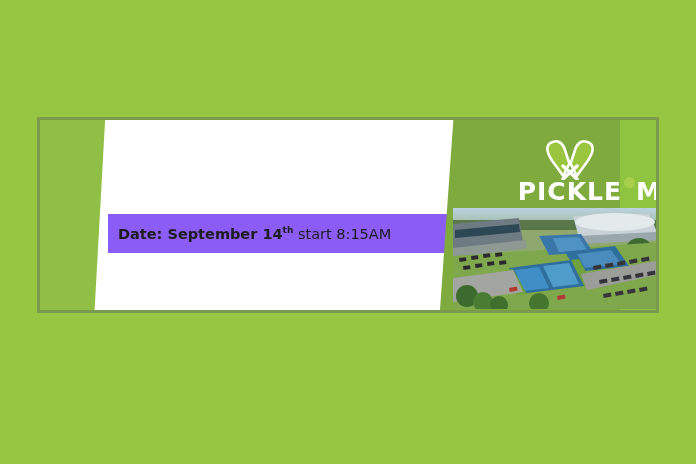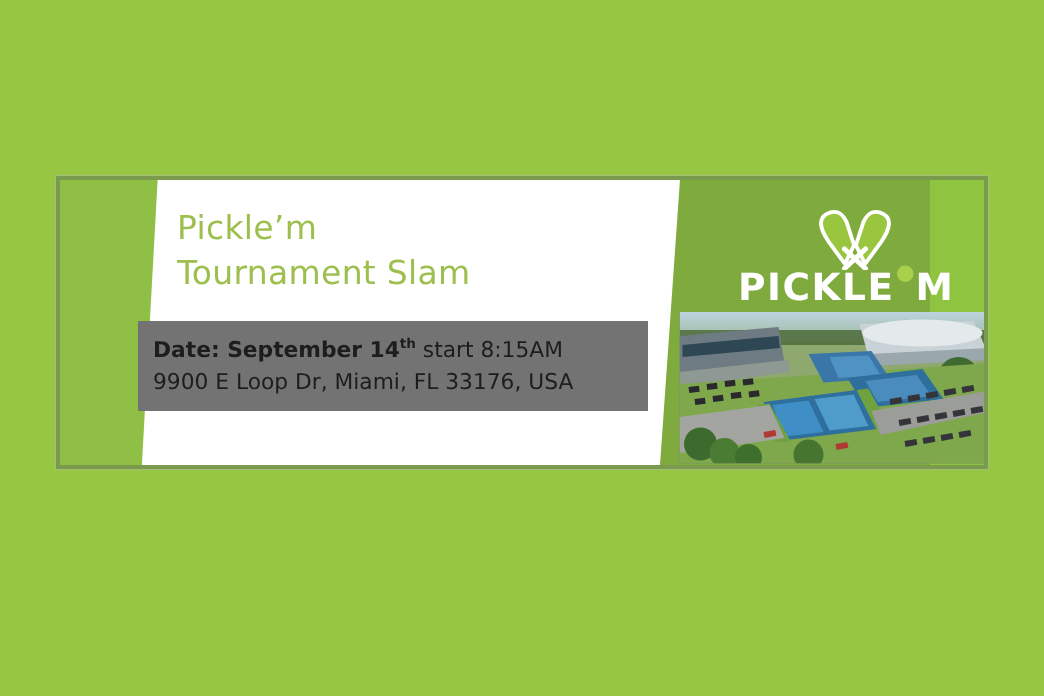--- a/index.html
+++ b/index.html
@@ -35,22 +35,22 @@
     color:#9cbf4e;
     font-size:22px;
     line-height:30px;
     font-weight:400;
     letter-spacing:.2px;
     white-space:nowrap;
   }
 
   
   .info-box{
-    position:absolute;left:52px;top:94px;width:340px;
-    background:#737373;
+    position:absolute;left:68px;top:94px;width:340px;
+    background:#8b5cf6;
     padding:6px 10px 8px 10px;
     box-sizing:border-box;
   }
   .info-line{
     font-size:14.5px;
     line-height:21px;
     color:#1d1d1b;
     white-space:nowrap;
   }
   .info-line.bold{font-weight:bold;}
@@ -68,21 +68,21 @@
     background:#8fc440;
   }
   .logo-wrap{
     position:absolute;left:452px;top:18px;width:170px;height:72px;
   }
   .paddles{
     position:absolute;left:40px;top:0;width:76px;height:42px;
   }
   .logo-word{
     position:absolute;left:0;top:40px;width:170px;
-    text-align:left;
+    text-align:right;
     color:#ffffff;
     font-weight:bold;
     font-size:25px;
     letter-spacing:1px;
     white-space:nowrap;
     line-height:28px;
   }
   .logo-word .ball{
     display:inline-block;width:11px;height:11px;border-radius:50%;
     background:#a8d04a;vertical-align:super;margin:0 1px 0 2px;
@@ -99,28 +99,23 @@
 </head>
 <body>
 
 <div class="stage">
 
   <div class="banner-frame">
     <div class="banner-inner">
 
       <div class="left-strip"></div>
 
-      <div class="title-block">
-        <div class="title-line">Pickle’m</div>
-        <div class="title-line">Tournament Slam</div>
-      </div>
 
       <div class="info-box">
         <div class="info-line bold"><span>Date:</span> <span>September 14</span><sup>th</sup><span class="reg"> start 8:15AM</span></div>
-        <div class="info-line">9900 E Loop Dr, Miami, FL 33176, USA</div>
       </div>
 
       <div class="logo-panel">
         <div class="logo-panel-bright"></div>
       </div>
 
       <div class="logo-wrap">
         <div class="paddles">
           <svg viewBox="0 0 76 42" width="76" height="42" aria-hidden="true">
             <g stroke="#ffffff" stroke-width="2.6" fill="#9ac63f" stroke-linejoin="round" stroke-linecap="round">

